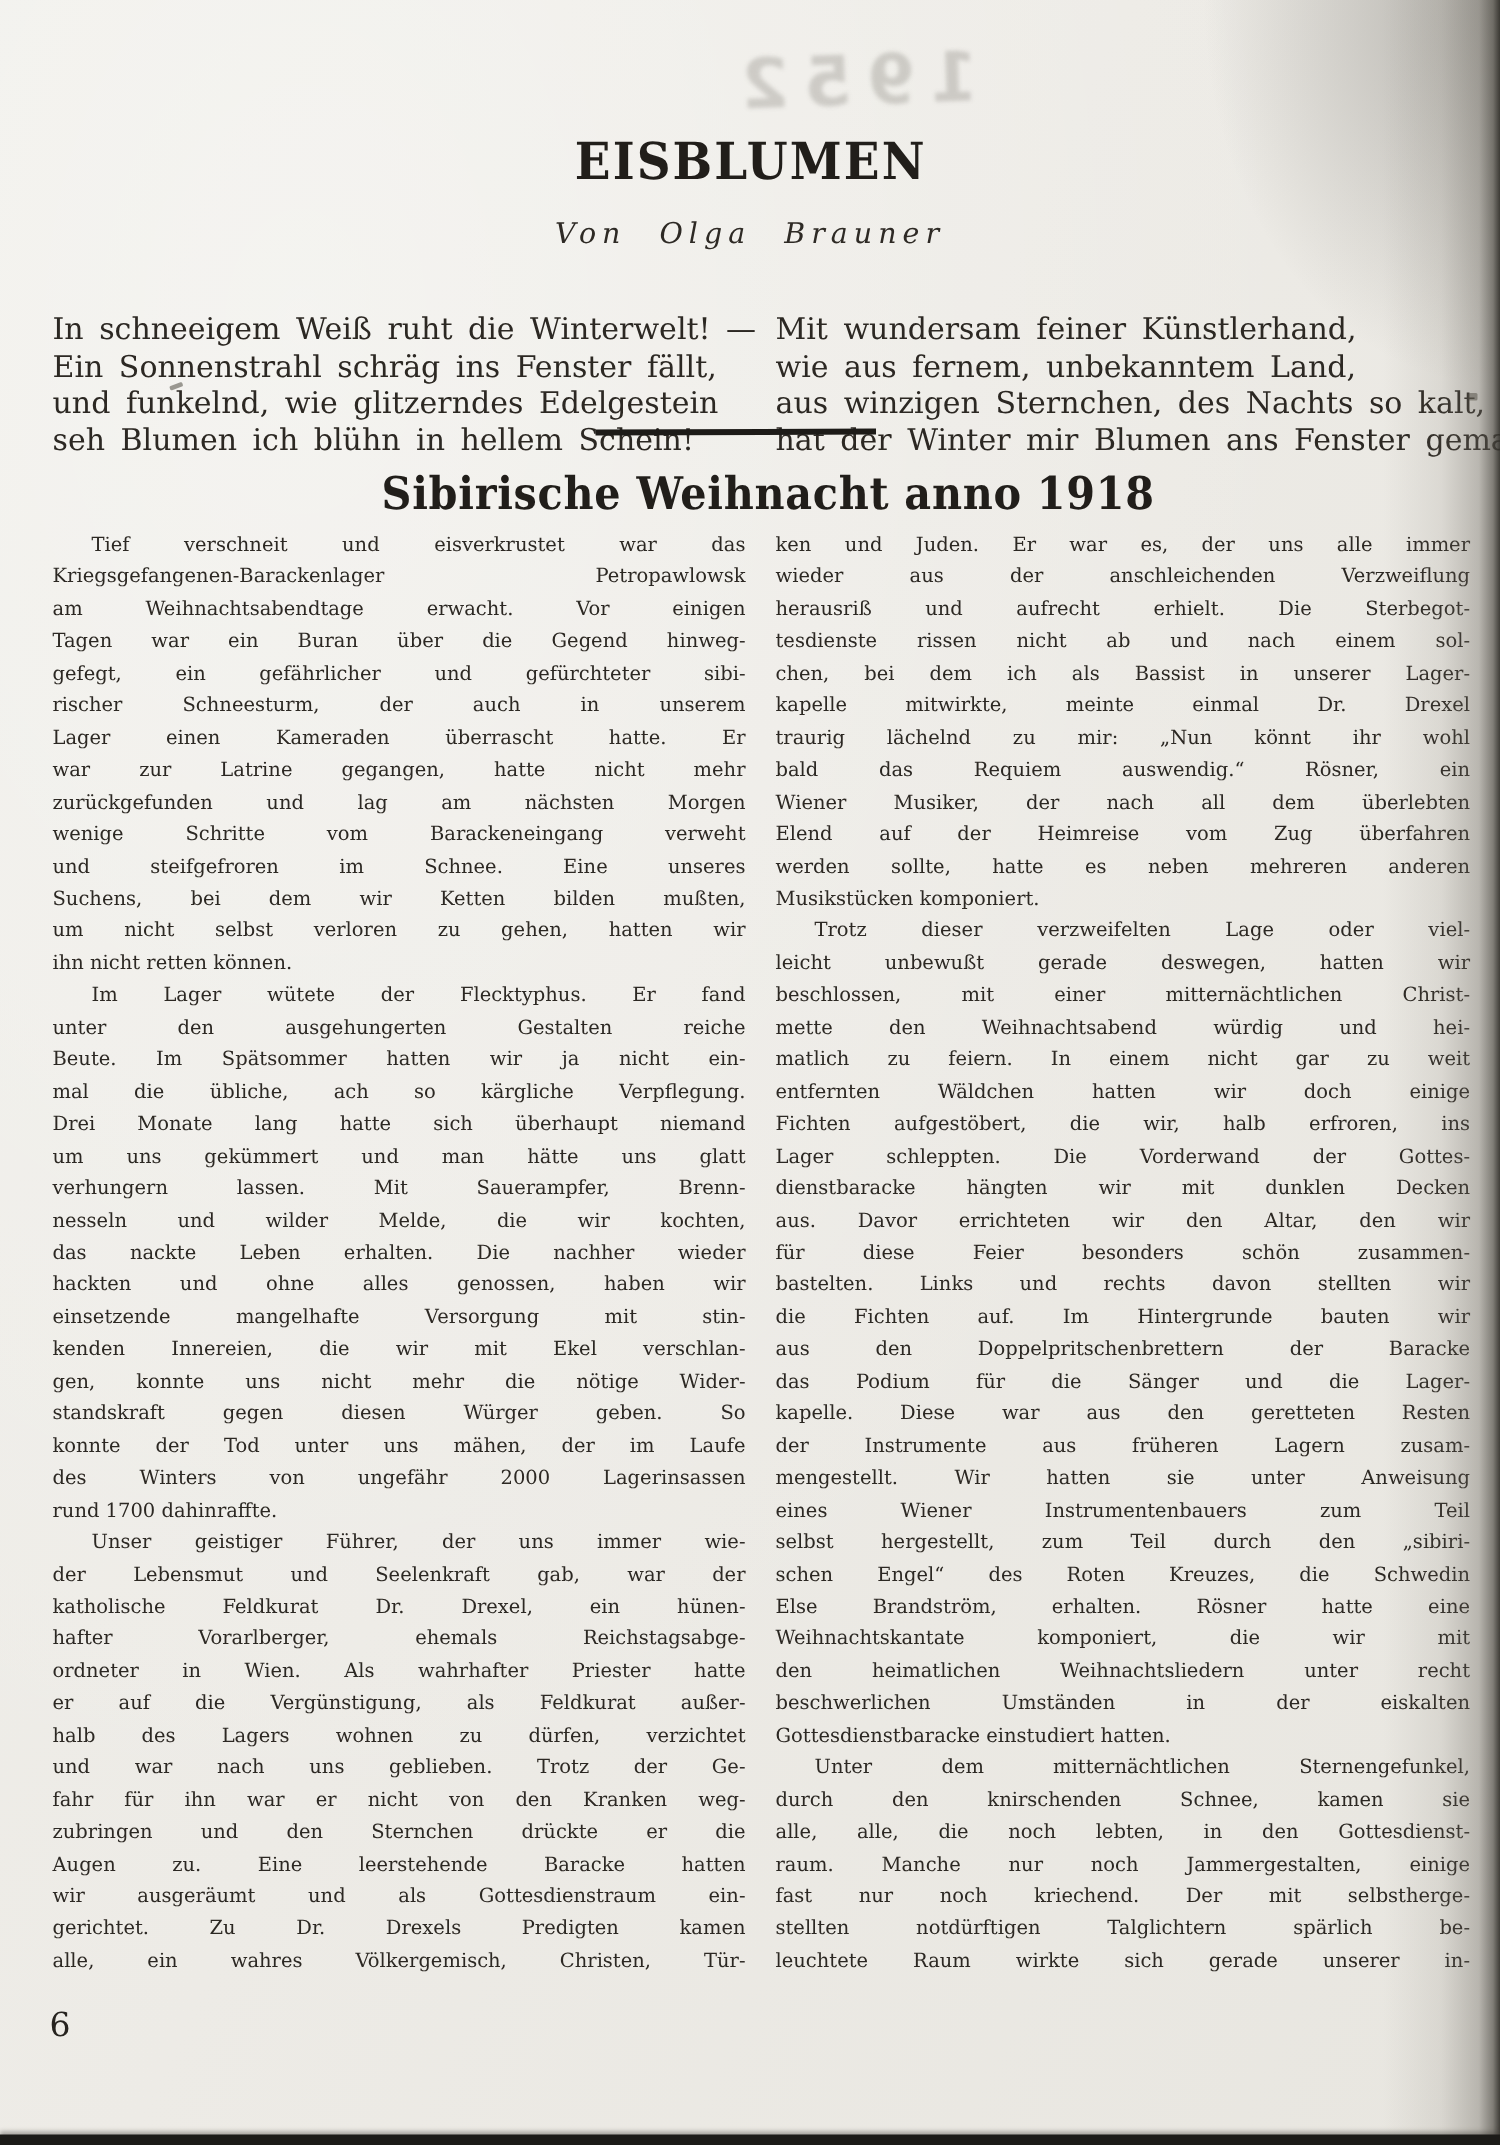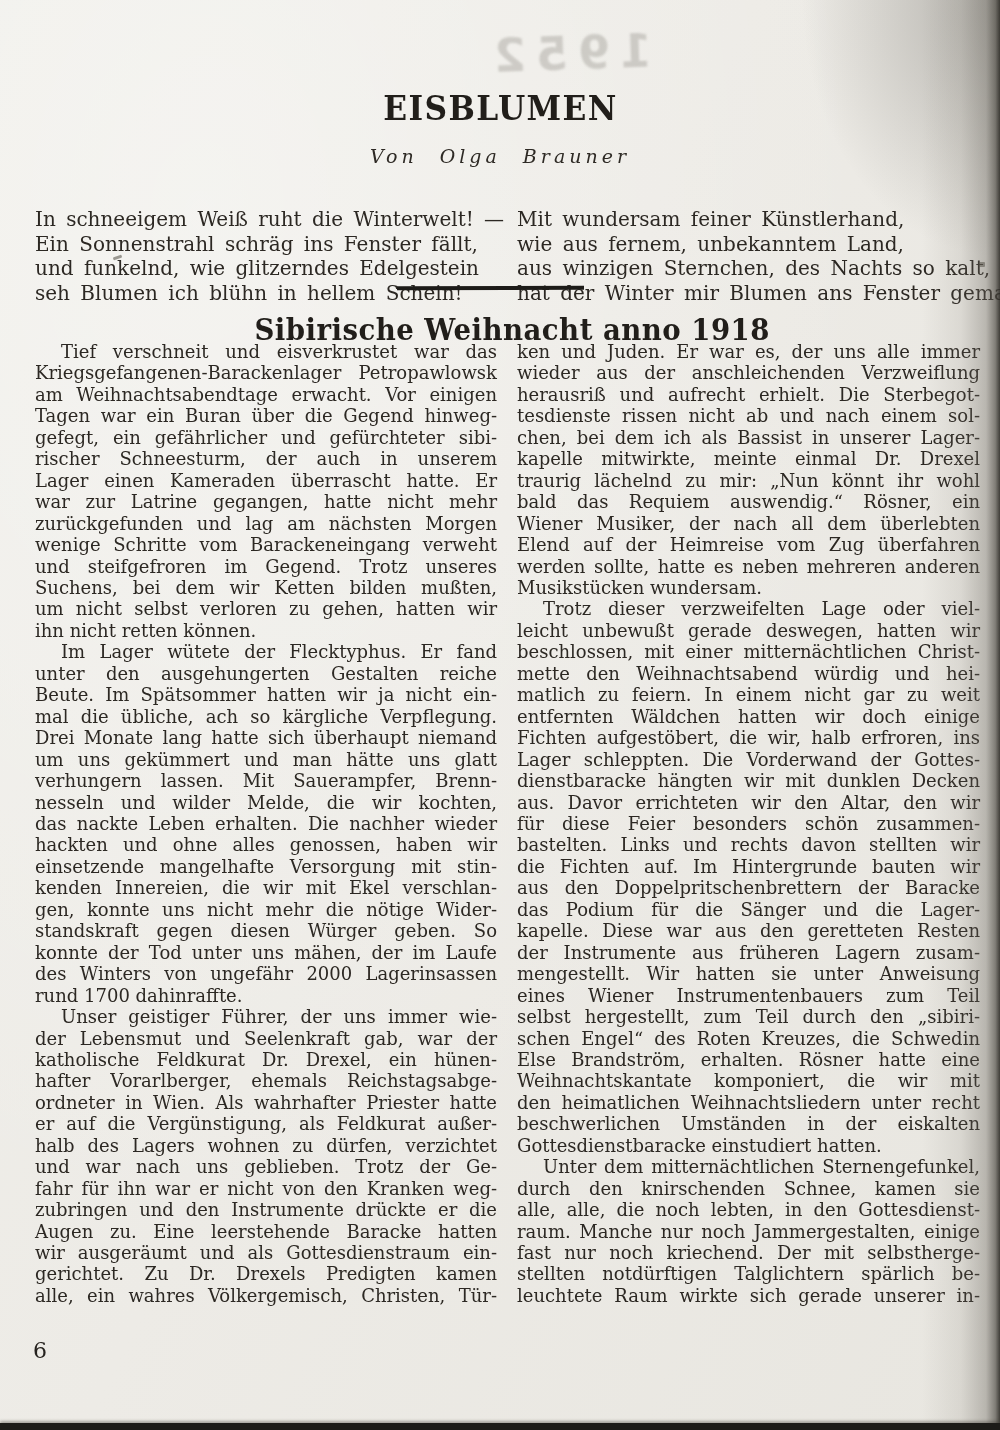--- a/index.html
+++ b/index.html
@@ -42,22 +42,22 @@
   .rule {
     position:absolute; left:397px; top:286px; width:187px; height:4px;
     background:#1d1b18; transform:rotate(-.2deg);
   }
   .article-title {
     position:absolute; left:0; top:300px; width:1000px; margin:12px;
     text-align:center; font-weight:bold; font-size:30px;
     letter-spacing:.5px; color:#211e1a;
   }
   .col {
-    position:absolute; top:341px;
-    font-size:18px; line-height:21.45px;
+    position:absolute; top:353px;
+    font-size:13px; line-height:21.45px;
     color:#2c2823;
   }
   .col-left  { left:35px;  width:462px; }
   .col-right { left:517px; width:463px; }
   .bline { text-align:justify; text-align-last:justify; }
   .bline.ind { text-indent:26px; }
   .bline.lastline { text-align-last:left; }
   .page-number {
     position:absolute; left:33px; top:1338px;
     font-size:22px; color:#26231f;
@@ -121,21 +121,21 @@
       <div class="bline ind">Tief verschneit und eisverkrustet war das</div>
       <div class="bline">Kriegsgefangenen-Barackenlager Petropawlowsk</div>
       <div class="bline">am Weihnachtsabendtage erwacht. Vor einigen</div>
       <div class="bline">Tagen war ein Buran über die Gegend hinweg-</div>
       <div class="bline">gefegt, ein gefährlicher und gefürchteter sibi-</div>
       <div class="bline">rischer Schneesturm, der auch in unserem</div>
       <div class="bline">Lager einen Kameraden überrascht hatte. Er</div>
       <div class="bline">war zur Latrine gegangen, hatte nicht mehr</div>
       <div class="bline">zurückgefunden und lag am nächsten Morgen</div>
       <div class="bline">wenige Schritte vom Barackeneingang verweht</div>
-      <div class="bline">und steifgefroren im Gegend. Trotz unseres</div>
+      <div class="bline">und steifgefroren im Schnee. Eine unseres</div>
       <div class="bline">Suchens, bei dem wir Ketten bilden mußten,</div>
       <div class="bline">um nicht selbst verloren zu gehen, hatten wir</div>
       <div class="bline lastline">ihn nicht retten können.</div>
       <div class="bline ind">Im Lager wütete der Flecktyphus. Er fand</div>
       <div class="bline">unter den ausgehungerten Gestalten reiche</div>
       <div class="bline">Beute. Im Spätsommer hatten wir ja nicht ein-</div>
       <div class="bline">mal die übliche, ach so kärgliche Verpflegung.</div>
       <div class="bline">Drei Monate lang hatte sich überhaupt niemand</div>
       <div class="bline">um uns gekümmert und man hätte uns glatt</div>
       <div class="bline">verhungern lassen. Mit Sauerampfer, Brenn-</div>
@@ -151,39 +151,39 @@
       <div class="bline lastline">rund 1700 dahinraffte.</div>
       <div class="bline ind">Unser geistiger Führer, der uns immer wie-</div>
       <div class="bline">der Lebensmut und Seelenkraft gab, war der</div>
       <div class="bline">katholische Feldkurat Dr. Drexel, ein hünen-</div>
       <div class="bline">hafter Vorarlberger, ehemals Reichstagsabge-</div>
       <div class="bline">ordneter in Wien. Als wahrhafter Priester hatte</div>
       <div class="bline">er auf die Vergünstigung, als Feldkurat außer-</div>
       <div class="bline">halb des Lagers wohnen zu dürfen, verzichtet</div>
       <div class="bline">und war nach uns geblieben. Trotz der Ge-</div>
       <div class="bline">fahr für ihn war er nicht von den Kranken weg-</div>
-      <div class="bline">zubringen und den Instrumente drückte er die</div>
+      <div class="bline">zubringen und den Sternchen drückte er die</div>
       <div class="bline">Augen zu. Eine leerstehende Baracke hatten</div>
       <div class="bline">wir ausgeräumt und als Gottesdienstraum ein-</div>
       <div class="bline">gerichtet. Zu Dr. Drexels Predigten kamen</div>
       <div class="bline">alle, ein wahres Völkergemisch, Christen, Tür-</div>
     </div>
   <div class="col col-right">
       <div class="bline">ken und Juden. Er war es, der uns alle immer</div>
       <div class="bline">wieder aus der anschleichenden Verzweiflung</div>
       <div class="bline">herausriß und aufrecht erhielt. Die Sterbegot-</div>
       <div class="bline">tesdienste rissen nicht ab und nach einem sol-</div>
       <div class="bline">chen, bei dem ich als Bassist in unserer Lager-</div>
       <div class="bline">kapelle mitwirkte, meinte einmal Dr. Drexel</div>
       <div class="bline">traurig lächelnd zu mir: „Nun könnt ihr wohl</div>
       <div class="bline">bald das Requiem auswendig.“ Rösner, ein</div>
       <div class="bline">Wiener Musiker, der nach all dem überlebten</div>
       <div class="bline">Elend auf der Heimreise vom Zug überfahren</div>
       <div class="bline">werden sollte, hatte es neben mehreren anderen</div>
-      <div class="bline lastline">Musikstücken wundersam.</div>
+      <div class="bline lastline">Musikstücken komponiert.</div>
       <div class="bline ind">Trotz dieser verzweifelten Lage oder viel-</div>
       <div class="bline">leicht unbewußt gerade deswegen, hatten wir</div>
       <div class="bline">beschlossen, mit einer mitternächtlichen Christ-</div>
       <div class="bline">mette den Weihnachtsabend würdig und hei-</div>
       <div class="bline">matlich zu feiern. In einem nicht gar zu weit</div>
       <div class="bline">entfernten Wäldchen hatten wir doch einige</div>
       <div class="bline">Fichten aufgestöbert, die wir, halb erfroren, ins</div>
       <div class="bline">Lager schleppten. Die Vorderwand der Gottes-</div>
       <div class="bline">dienstbaracke hängten wir mit dunklen Decken</div>
       <div class="bline">aus. Davor errichteten wir den Altar, den wir</div>

